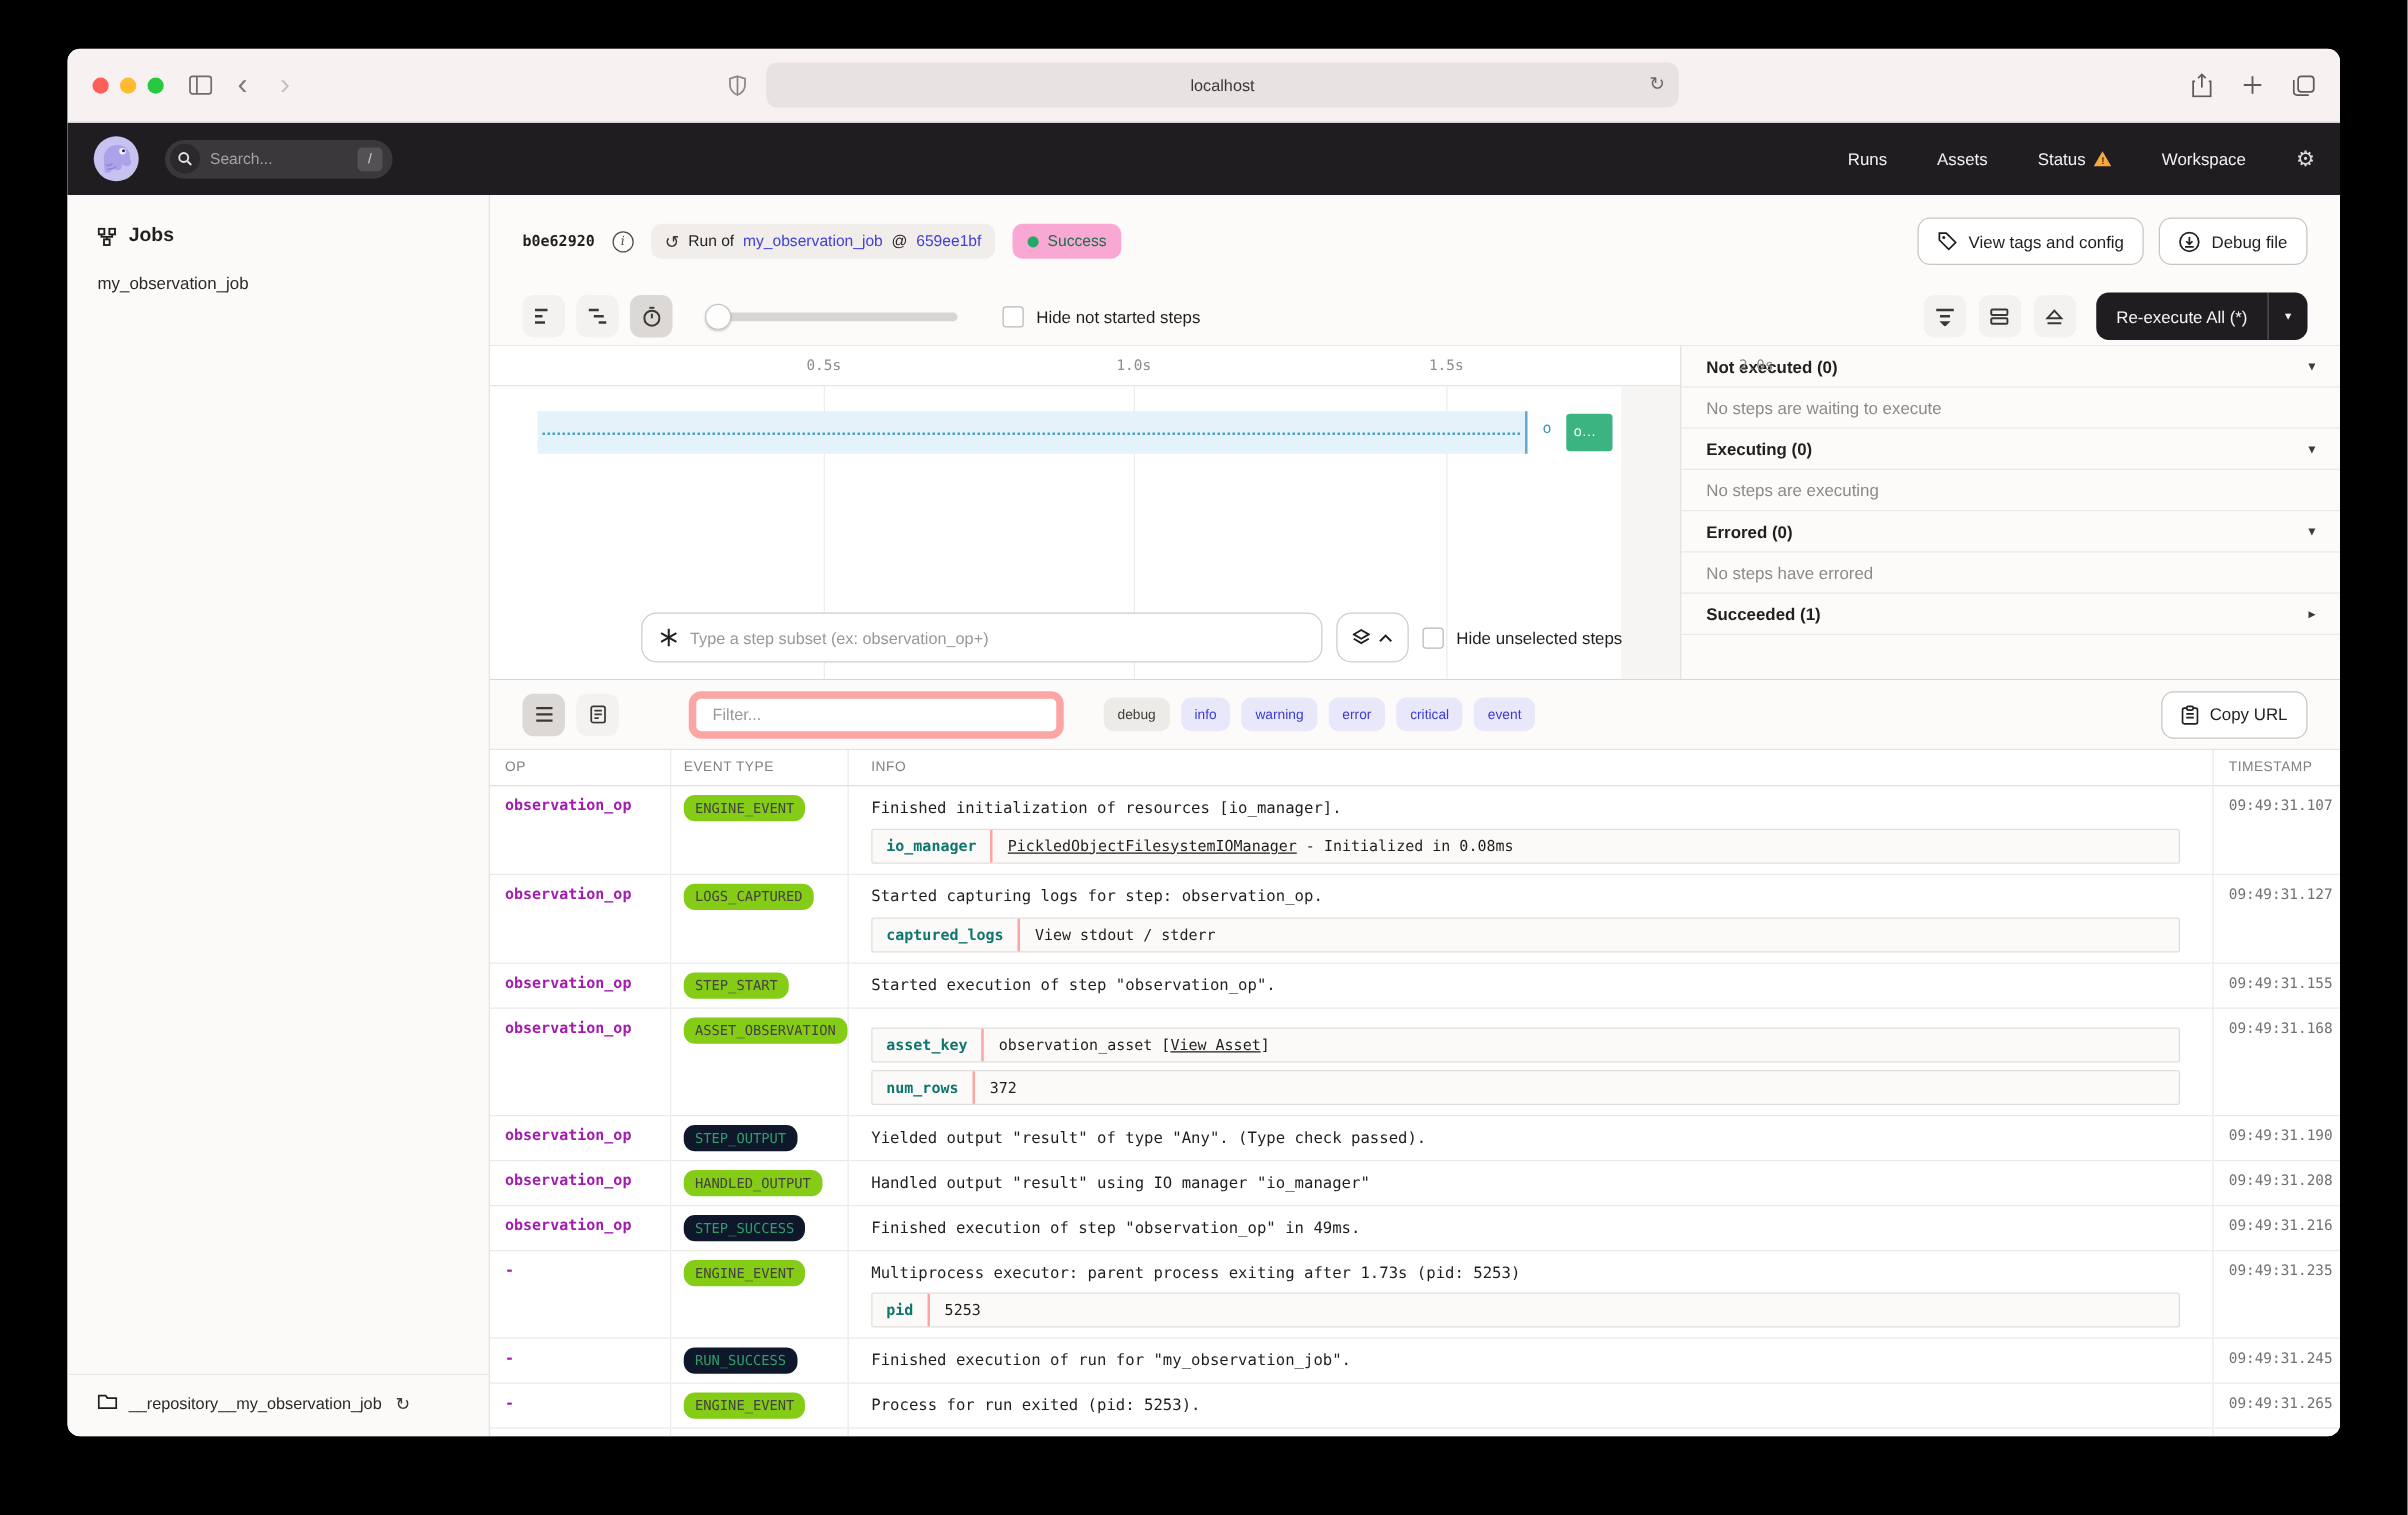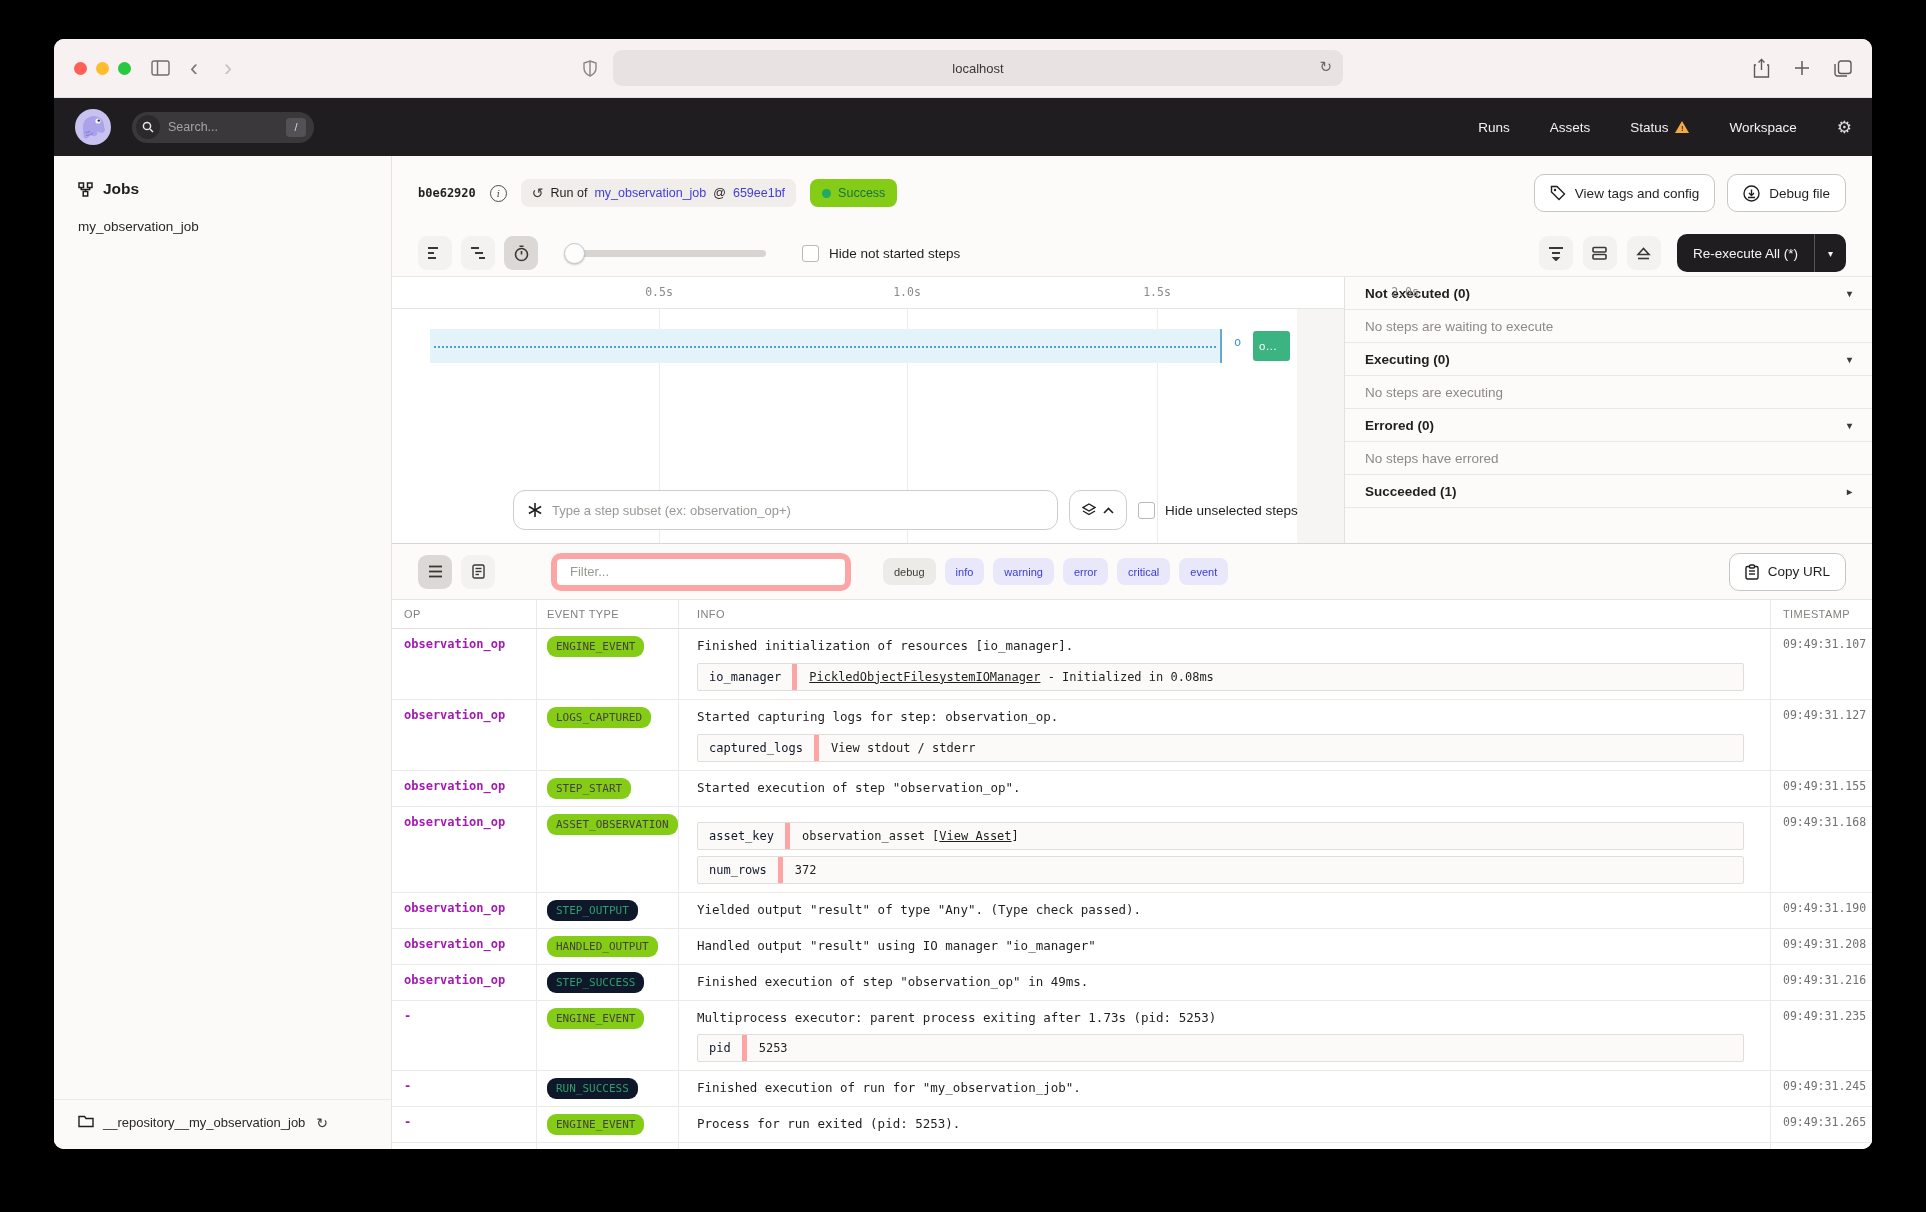--- a/index.html
+++ b/index.html
@@ -50,21 +50,21 @@
   .main { flex:1; display:flex; flex-direction:column; min-width:0; }
 
   
   .runhead { height:74px; display:flex; align-items:center; padding:0 26px; gap:14px; }
   .runid { font-family:"DejaVu Sans Mono",monospace; font-size:12px; font-weight:bold; }
   .infoc { width:17px; height:17px; border-radius:50%; border:1.5px solid #504d4b; color:#504d4b;
            font-size:10px; display:flex; align-items:center; justify-content:center; font-family:"DejaVu Serif",serif; font-style:italic; }
   .runtag { background:#f0edeb; border-radius:8px; height:28px; display:flex; align-items:center; gap:7px; padding:0 11px; font-size:12.5px; color:#211f1e; }
   .runtag .hist { font-size:14px; color:#3c3a38; }
   .runtag a { color:#4040d8; text-decoration:none; }
-  .successtag { background:#84cc16; border-radius:8px; height:28px; display:flex; align-items:center; gap:7px; padding:0 12px; font-size:12.5px; color:#1c6e4b; }
+  .successtag { background:#f9a8d4; border-radius:8px; height:28px; display:flex; align-items:center; gap:7px; padding:0 12px; font-size:12.5px; color:#1c6e4b; }
   .dot { width:9px; height:9px; border-radius:50%; background:#23a866; }
   .runhead-right { margin-left:auto; display:flex; gap:12px; }
   .obtn { border:1px solid #c9c5c2; background:#fff; border-radius:10px; height:38px; padding:0 15px;
           display:flex; align-items:center; gap:9px; font-size:13.5px; color:#211f1e; cursor:pointer; }
 
   
   .gtoolbar { height:47px; display:flex; align-items:center; padding:0 26px; border-bottom:1px solid #e9e6e4; }
   .icbtn { width:34px; height:34px; border-radius:9px; background:#f4f2f0; display:flex; align-items:center; justify-content:center; color:#3a3836; cursor:pointer; }
   .icbtn.active { background:#dcd8d5; }
   .g-left { display:flex; gap:9px; }
@@ -123,21 +123,21 @@
   .c2 { width:142px; border-right:1px solid #eceae7; padding:7px 10px; }
   .c3 { flex:1 1 auto; min-width:0; padding:8px 18px; }
   .c4 { width:102px; border-left:1px solid #eceae7; padding:8px 0 0 12px; }
   .headr .hc { font-size:11px; color:#83807d; letter-spacing:.4px; padding-top:8px; padding-bottom:8px; }
   .opcell { font-family:"DejaVu Sans Mono",monospace; font-size:12px; font-weight:bold; color:#a21caf; }
   .evchip { display:inline-block; font-family:"DejaVu Sans Mono",monospace; font-size:11px; padding:4px 9px; border-radius:9px; background:#84cc16; color:#44423f; white-space:nowrap; }
   .evchip.success { background:#0f172a; color:#2f9e6c; }
   .itext { font-family:"DejaVu Sans Mono",monospace; font-size:12.5px; color:#211f1e; line-height:1.5; }
   .metabox { margin-top:7px; border:1px solid #e1deda; background:#fbfaf8; border-radius:2px; display:flex; width:calc(100% - 8px); font-family:"DejaVu Sans Mono",monospace; font-size:12px; }
   .metabox + .metabox { margin-top:6px; }
-  .mlabel { color:#0f172a; padding:6px 11px; border-right:5px solid #fca5a5; white-space:nowrap; }
+  .mlabel { color:#0f766e; padding:6px 11px; border-right:2px solid #fca5a5; white-space:nowrap;font-weight:bold; }
   .mval { color:#211f1e; padding:6px 12px; }
   .mval a, .ilink { color:#211f1e; text-decoration:underline; cursor:pointer; }
   .tscell { font-family:"DejaVu Sans Mono",monospace; font-size:11.5px; color:#73706d; }
   .lrow.filler { flex:1 1 auto; border-bottom:none; }
 
   svg { display:block; }
 </style>
 </head>
 <body>
 

